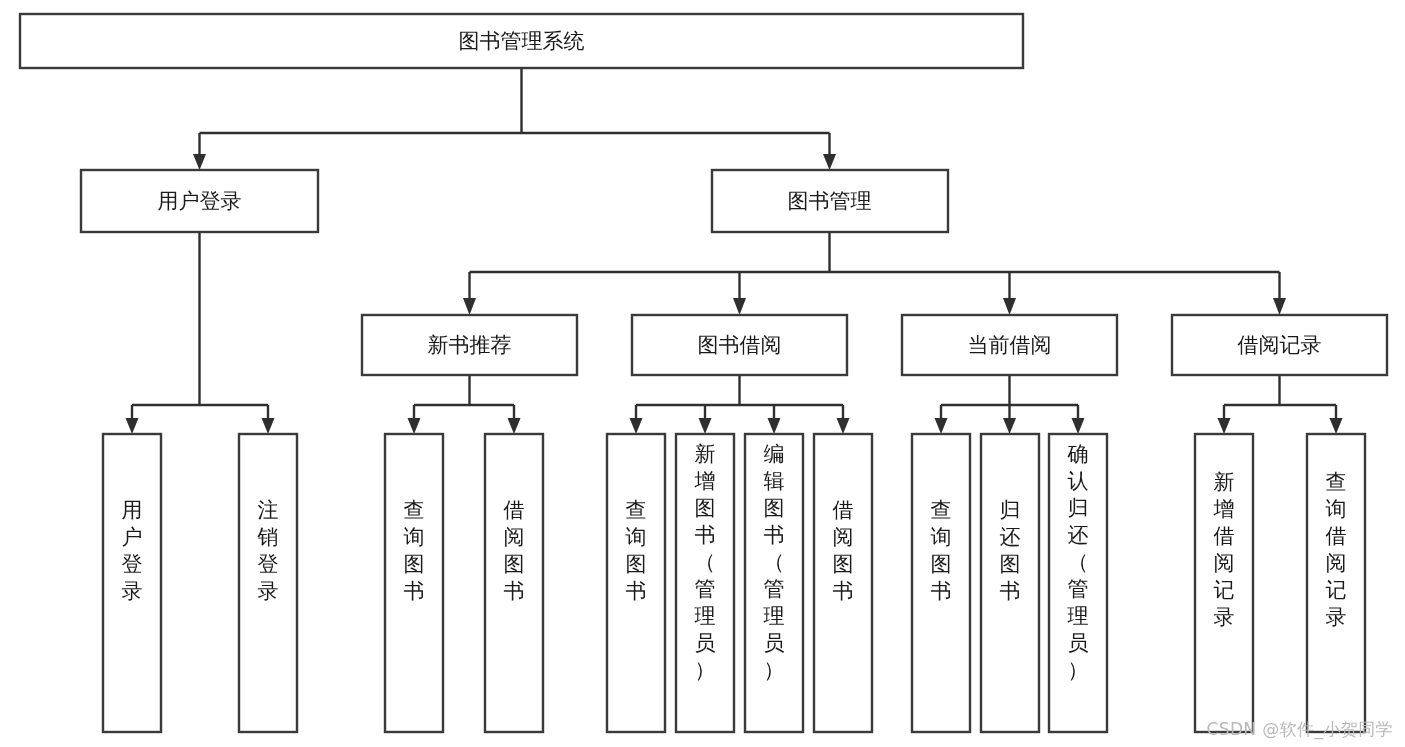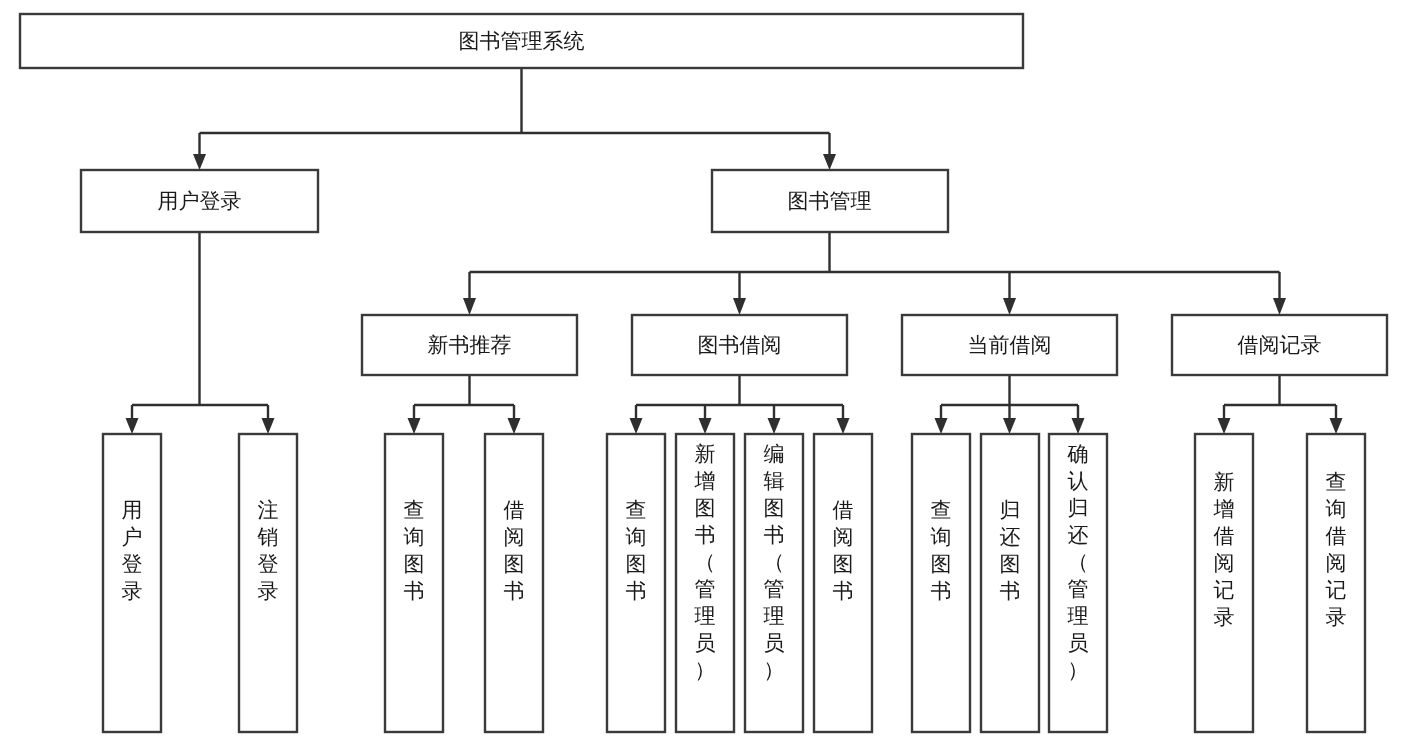--- a/index.html
+++ b/index.html
@@ -240,13 +240,14 @@
       <text class="node-label-v" x="1224" y="489"><tspan x="1224" y="489">新</tspan><tspan x="1224" y="516">增</tspan><tspan x="1224" y="543">借</tspan><tspan x="1224" y="570">阅</tspan><tspan x="1224" y="597">记</tspan><tspan x="1224" y="624">录</tspan></text>
     </g>
 
     <g>
       <rect class="node-box" x="1307" y="434" width="58" height="298"></rect>
       <text class="node-label-v" x="1336" y="489"><tspan x="1336" y="489">查</tspan><tspan x="1336" y="516">询</tspan><tspan x="1336" y="543">借</tspan><tspan x="1336" y="570">阅</tspan><tspan x="1336" y="597">记</tspan><tspan x="1336" y="624">录</tspan></text>
     </g>
 
   </svg>
 
+  <div class="watermark">CSDN @软件_小贺同学</div>
 </div>
 
 </body></html>

